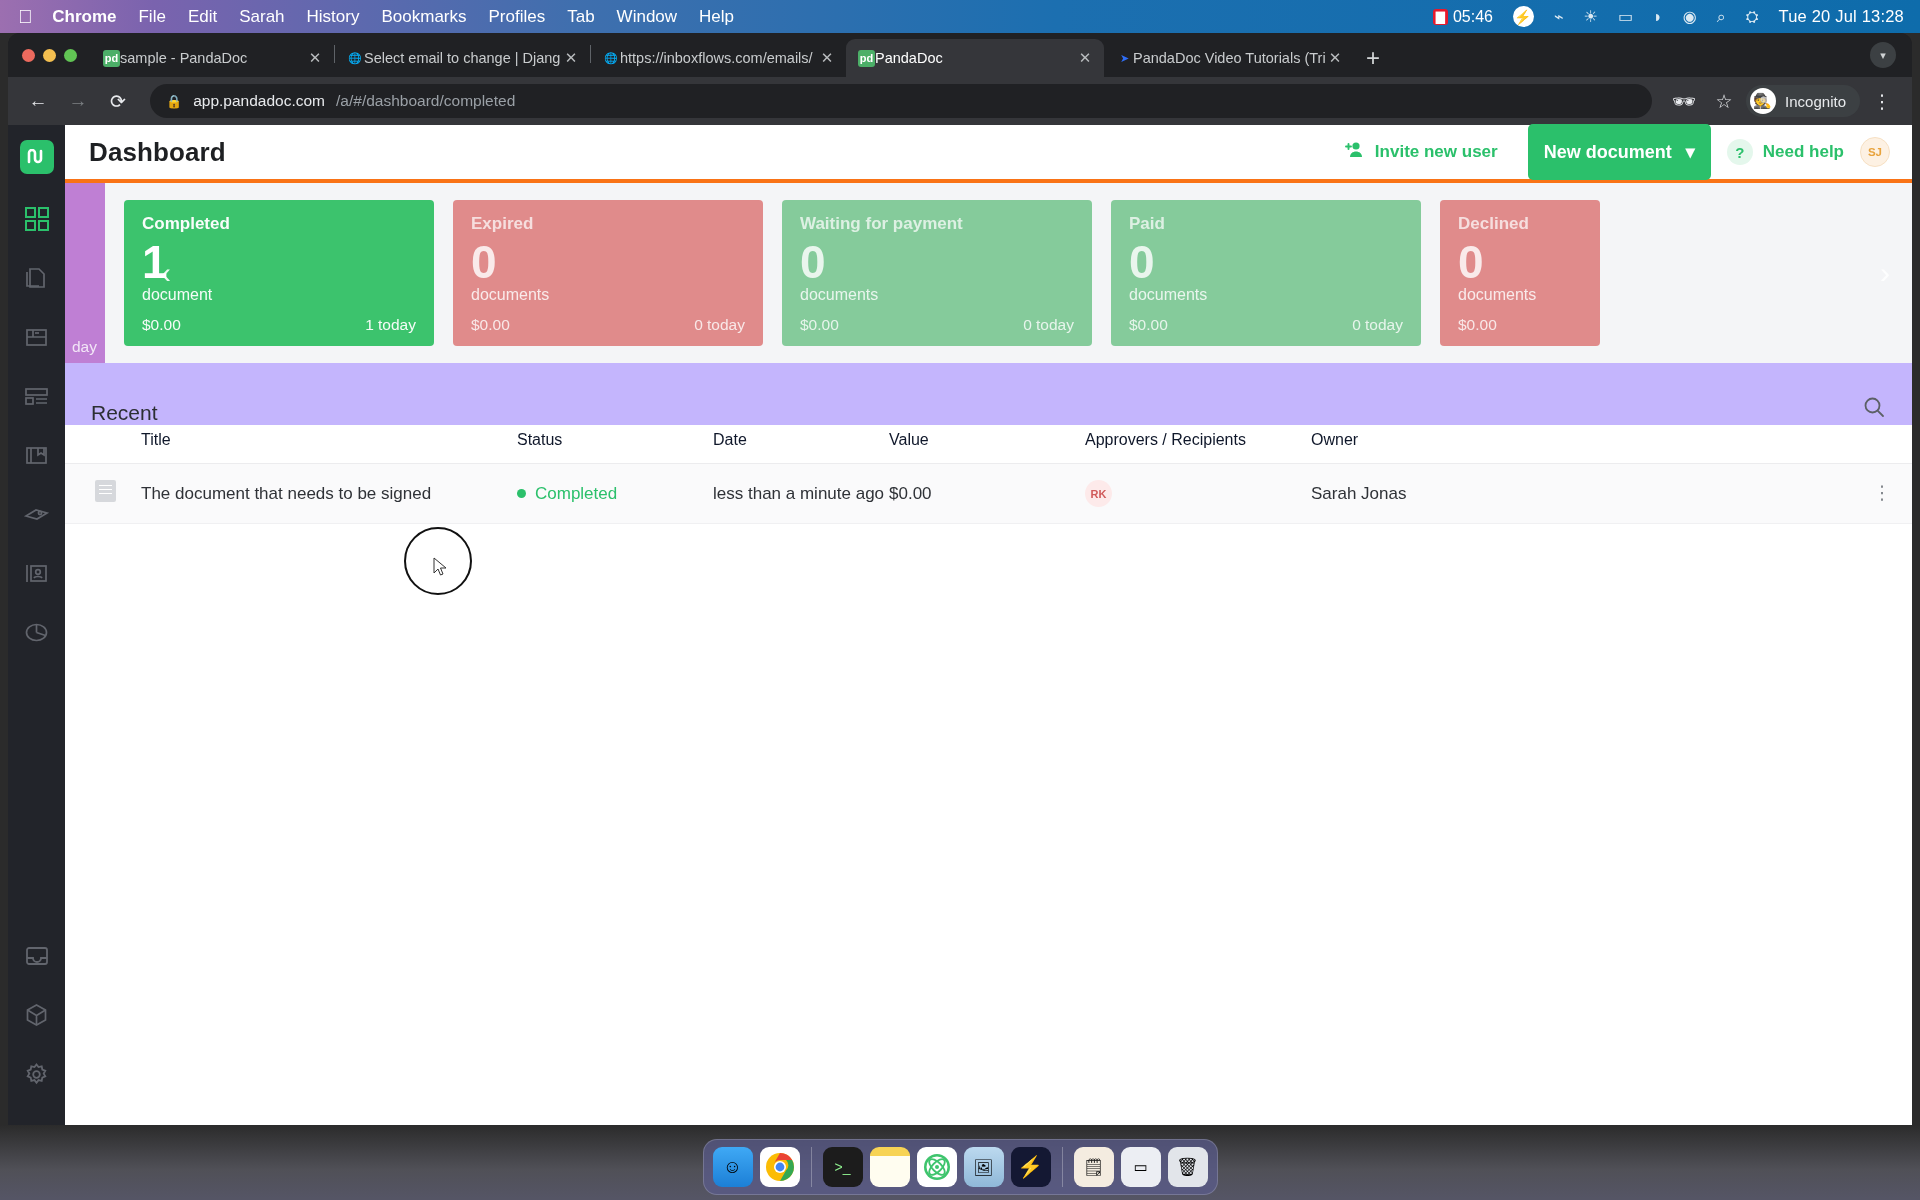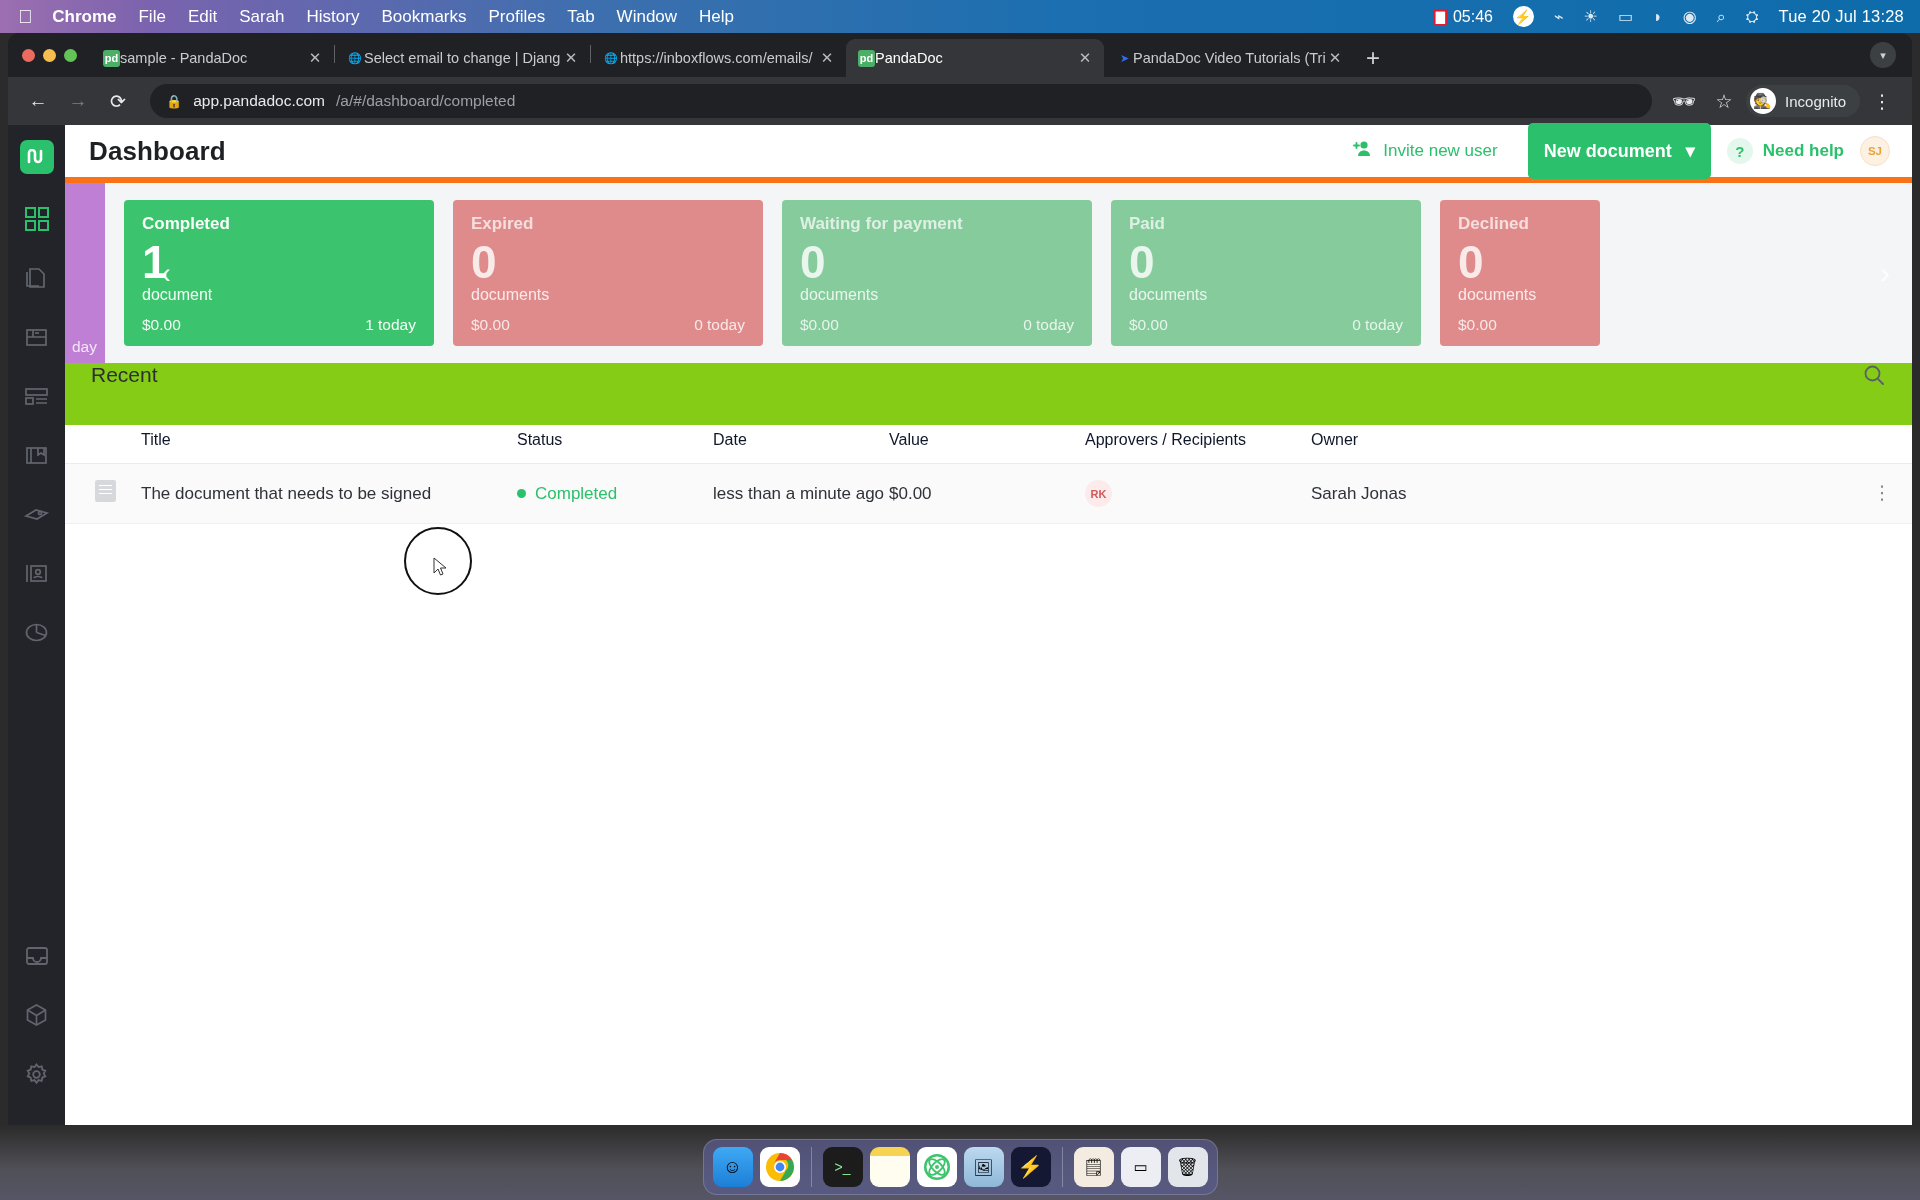--- a/index.html
+++ b/index.html
@@ -113,27 +113,27 @@
     width: 46px; height: 46px; display: flex; align-items: center; justify-content: center;
     margin-bottom: 13px; color: #62656d;
   }
   .sb-item.active { color: #2bc06b; }
   .sb-spacer { flex: 1 1 auto; }
 
   
   #main { flex: 1 1 auto; display: flex; flex-direction: column; background: #fff; min-width: 0; }
   #pagehead {
     height: 58px; flex: 0 0 58px; display: flex; align-items: center;
-    padding: 0 22px 0 24px; border-bottom: 6px solid #f97316; background: #fff;
+    padding: 0 22px 0 24px; border-bottom: 4px solid #f97316; background: #fff;
   }
   #pagetitle { font-size: 26px; font-weight: bold; color: #1e2023; letter-spacing: .1px; }
   .head-right { margin-left: auto; display: flex; align-items: center; gap: 16px; }
   .btn-invite {
     display: flex; align-items: center; gap: 10px; color: #2bc06b;
-    font-size: 17px; font-weight: normal; padding: 10px 14px; border-radius: 4px;
+    font-size: 17px; font-weight: bold; padding: 10px 14px; border-radius: 4px;
   }
   .btn-new {
     background: #2bc06b; color: #fff; font-size: 18px; font-weight: bold;
     border-radius: 5px; height: 56px; display: flex; align-items: center;
     padding: 0 16px; gap: 14px;
   }
   .btn-help { display: flex; align-items: center; gap: 10px; color: #2bc06b;
      font-size: 17px; font-weight: bold; }
   .help-circle {
     width: 26px; height: 26px; border-radius: 50%; background: #e4f7ec; color: #2bc06b;
@@ -170,22 +170,22 @@
   .card.peek-right { width: 160px; flex: 0 0 160px; }
   .carousel-arrow {
     position: absolute; color: #fff; font-size: 30px; font-weight: 300;
     top: 50%; transform: translateY(-50%); opacity: .9;
   }
   .arrow-l { left: 96px; }
   .arrow-r { right: 22px; }
 
   
   #recentbar {
-    height: 62px; flex: 0 0 62px; display: flex; align-items: flex-start;
-    padding: 0 26px 0 26px; background: #84cc16;
+    height: 62px; flex: 0 0 62px; display: flex; align-items: flex-end;
+    padding: 0 26px 0 26px; background: #c4b5fd;
   }
   #recenttitle { font-size: 21px; color: #2c2f33; }
   .search-ic { margin-left: auto; color: #5c6066; font-size: 22px; }
 
   table.doctable { width: 100%; border-collapse: collapse; background: #fff; }
   table.doctable th {
     text-align: left; font-weight: normal; color: #0f172a; font-size: 16px;
     padding: 6px 0 14px 0; border-bottom: 1px solid #ececee;
   }
   table.doctable td {

